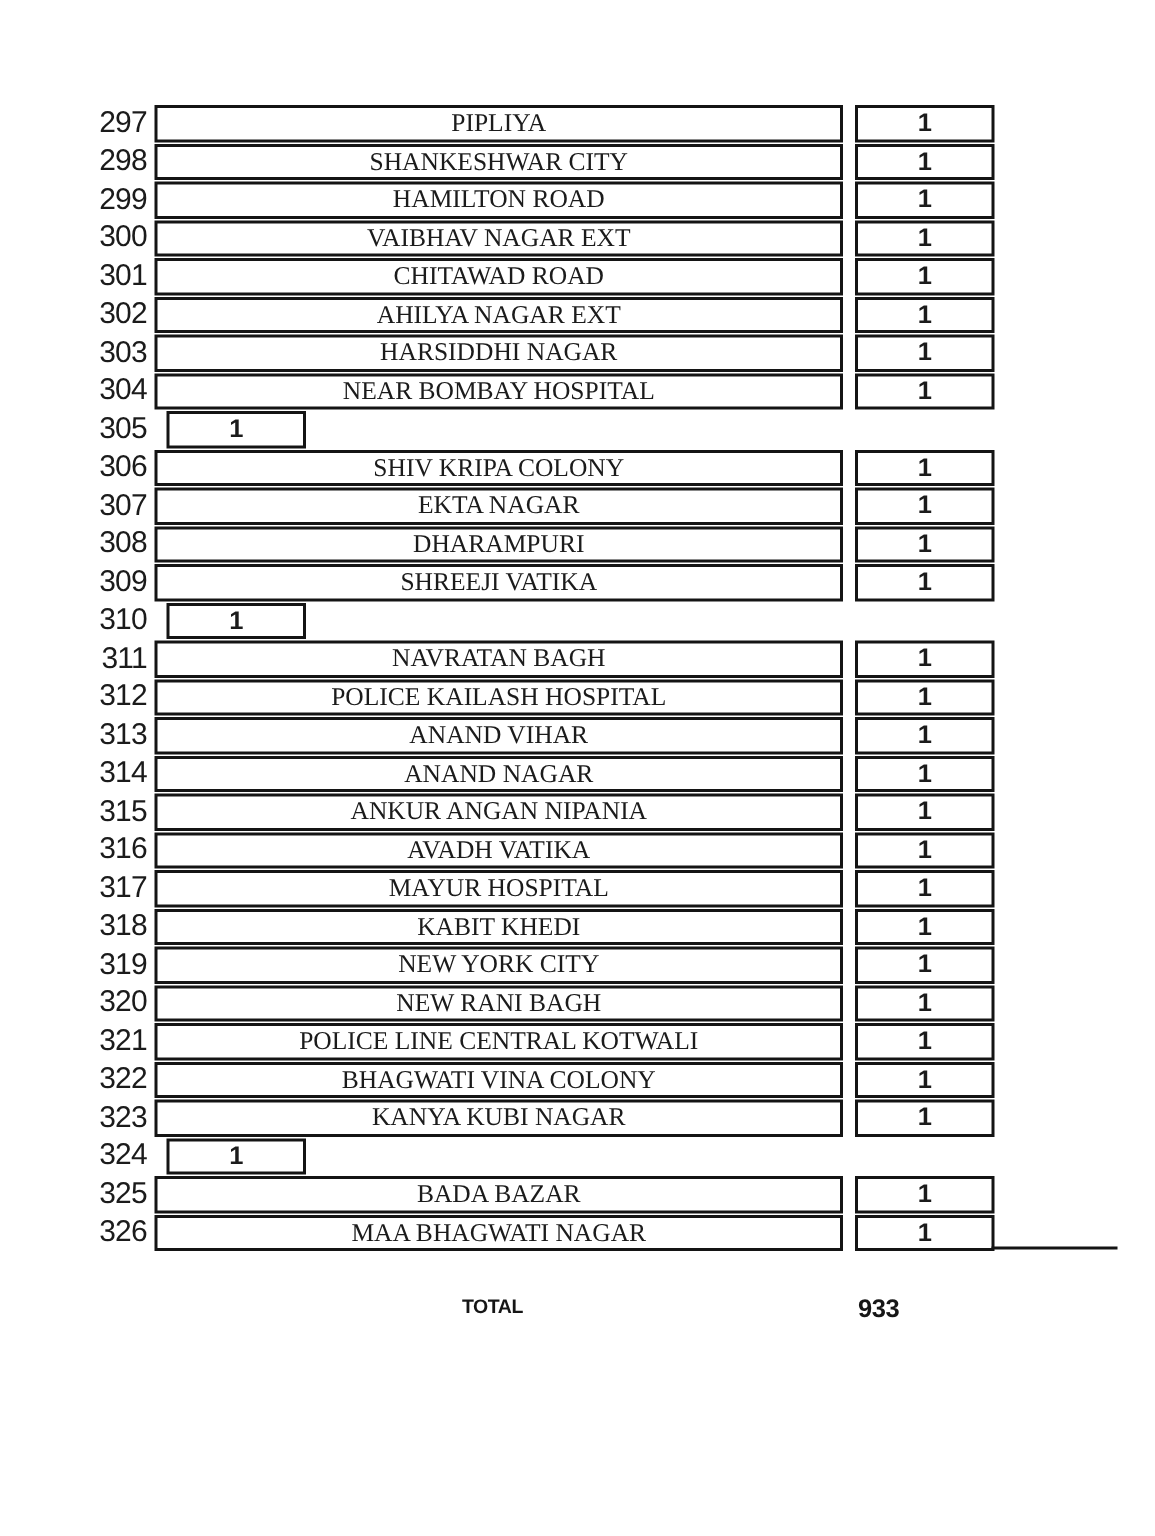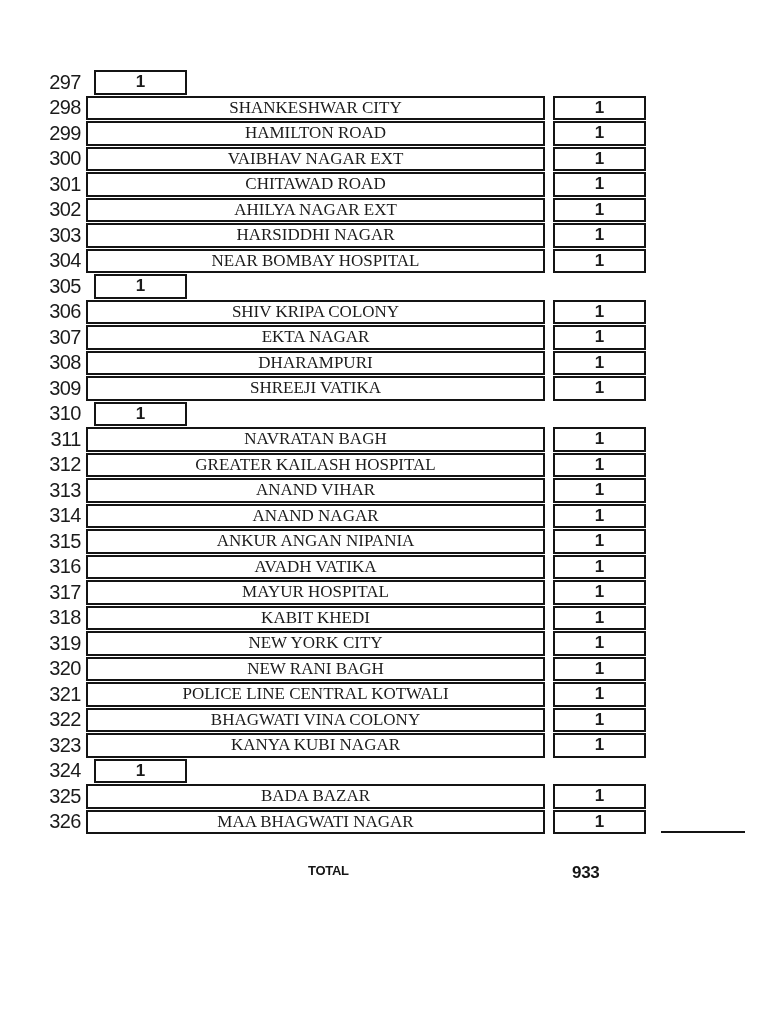--- a/index.html
+++ b/index.html
@@ -7,21 +7,21 @@
   .page {
     position: relative;
     width: 770px;
     height: 1024px;
     background: #ffffff;
     overflow: hidden;
     color: #1b1b1b;
   }
   .table-area {
     position: absolute;
-    left: 23px;
+    left: 40px;
     top: 70px;
   }
   .row {
     display: flex;
     align-items: stretch;
     height: 24.5px;
     margin-bottom: 1px;
     box-sizing: border-box;
   }
   .num {
@@ -99,20 +99,21 @@
 </style>
 </head>
 <body>
 
 <div class="page">
 
   <div class="table-area">
 
   <div class="row">
     <div class="num">297</div>
+    <div class="name-cell">PIPLIYA</div>
     <div class="colgap"></div>
     <div class="count-cell">1</div>
   </div>
 
   <div class="row">
     <div class="num">298</div>
     <div class="name-cell">SHANKESHWAR CITY</div>
     <div class="colgap"></div>
     <div class="count-cell">1</div>
   </div>
@@ -201,21 +202,21 @@
 
   <div class="row">
     <div class="num">311</div>
     <div class="name-cell">NAVRATAN BAGH</div>
     <div class="colgap"></div>
     <div class="count-cell">1</div>
   </div>
 
   <div class="row">
     <div class="num">312</div>
-    <div class="name-cell">GREATER KAILASH HOSPITAL</div>
+    <div class="name-cell">POLICE KAILASH HOSPITAL</div>
     <div class="colgap"></div>
     <div class="count-cell">1</div>
   </div>
 
   <div class="row">
     <div class="num">313</div>
     <div class="name-cell">ANAND VIHAR</div>
     <div class="colgap"></div>
     <div class="count-cell">1</div>
   </div>

